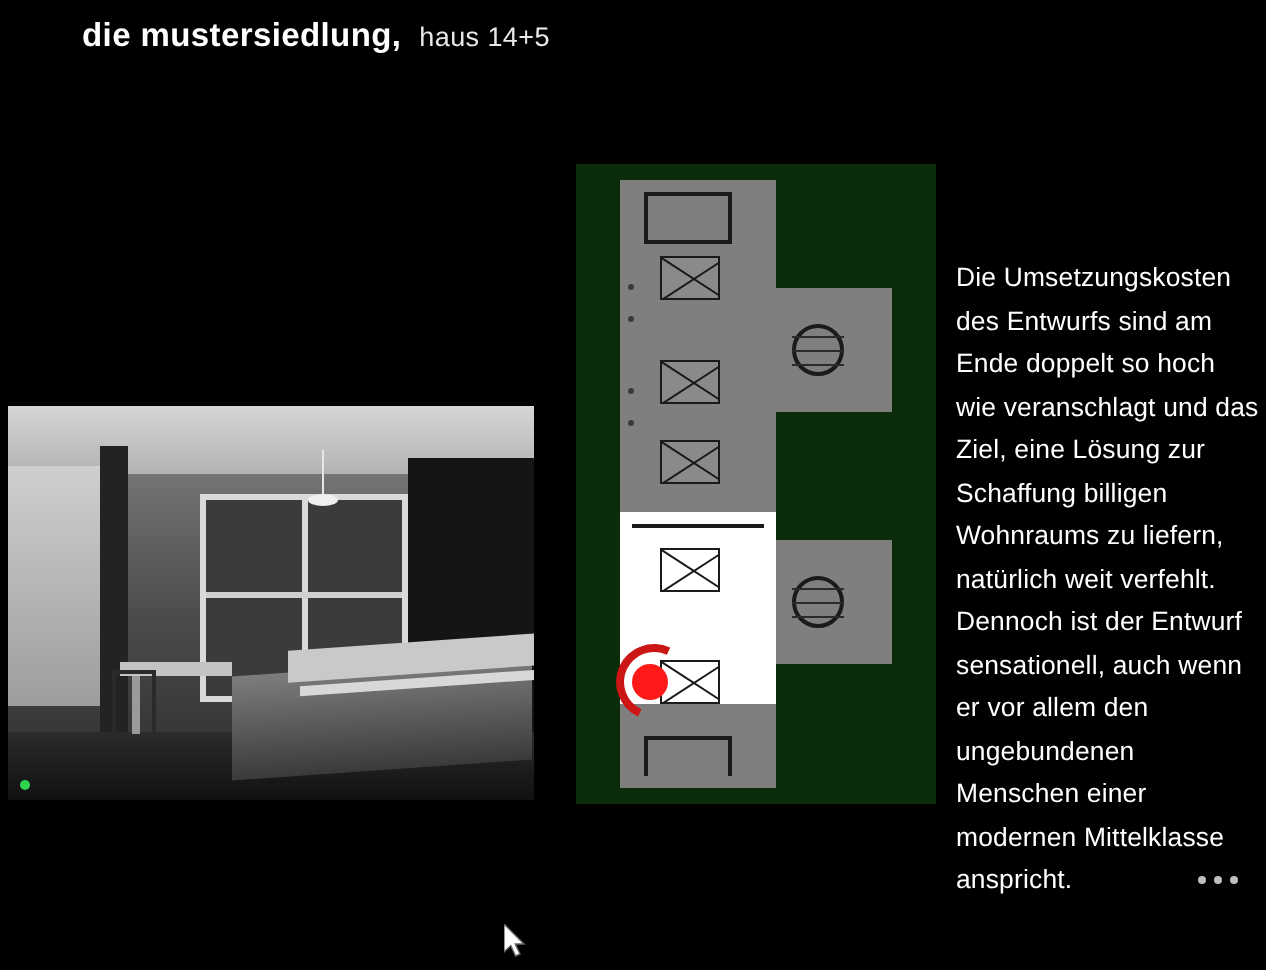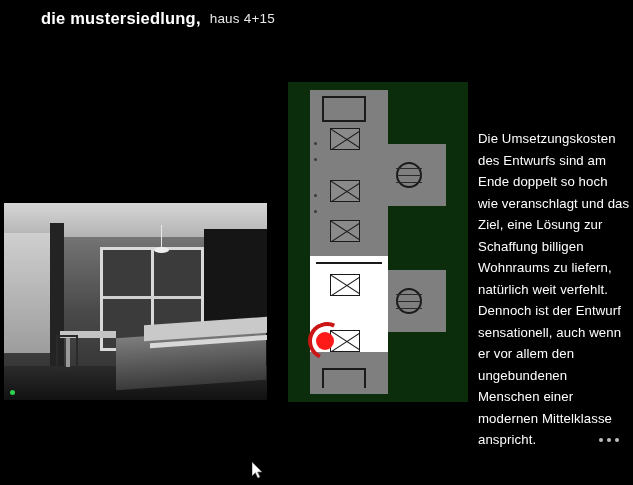--- a/index.html
+++ b/index.html
@@ -228,21 +228,21 @@
     width: 12px;
     height: 18px;
   }
   #cursor svg { display: block; }
 </style>
 </head>
 <body>
 
 <div id="header">
   <span class="title-main">die mustersiedlung,</span>
-  <span class="title-sub">haus 4+15</span>
+  <span class="title-sub">haus 14+5</span>
 </div>
 
 <div id="photo">
   <div class="ph-bg"></div>
   <div class="ceiling"></div>
   <div class="wall-left"></div>
   <div class="wall-dark"></div>
   <div class="glaz"></div>
   <div class="column"></div>
   <div class="lamp-cord"></div>

